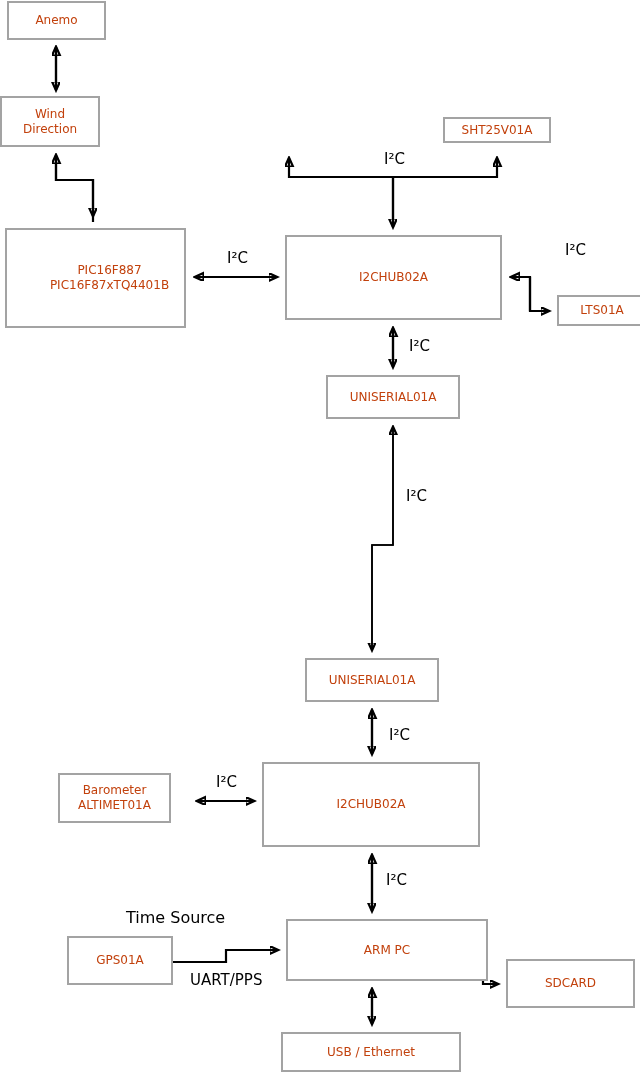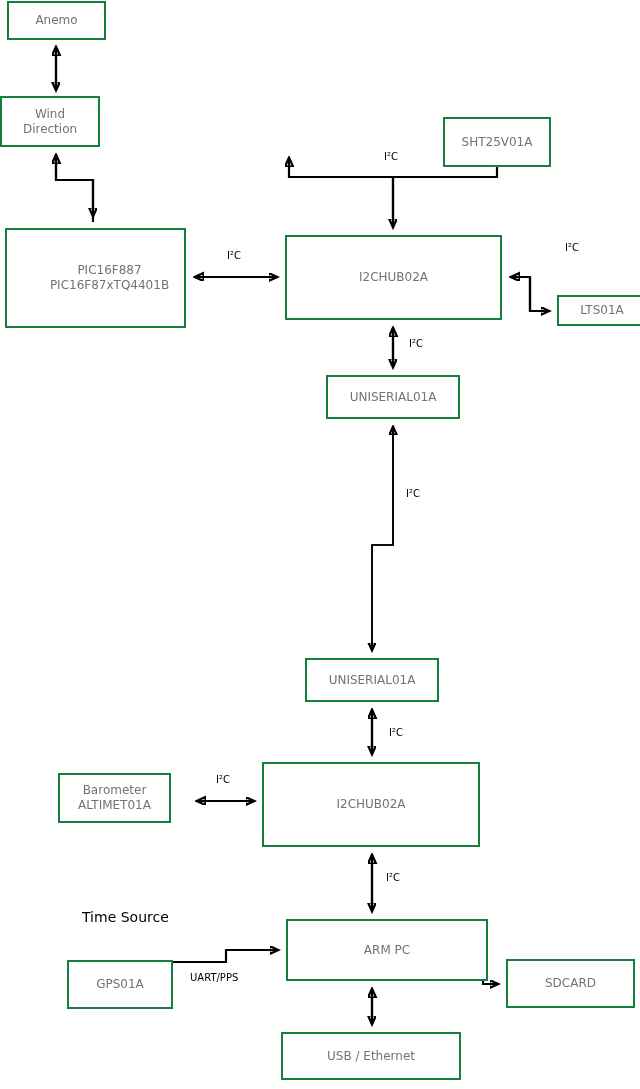--- a/index.html
+++ b/index.html
@@ -12,47 +12,48 @@
     width: 640px;
     height: 1089px;
     background: #ffffff;
     font-family: "DejaVu Sans", "Liberation Sans", sans-serif;
     overflow: hidden;
   }
   .node {
     position: absolute;
     box-sizing: border-box;
     background: #ffffff;
-    border: 2px solid #15803d;
+    border: 2px solid #a3a3a3;
     display: flex;
     align-items: center;
     justify-content: center;
     text-align: center;
-    color: #737373;
+    color: #c2410c;
     font-size: 12px;
     line-height: 1.25;
     z-index: 3;
     white-space: pre-line;
   }
   .edge-label {
     position: absolute;
     color: #000000;
-    font-size: 10px;
+    font-size: 15px;
     line-height: 1;
     z-index: 4;
     background: transparent;
     white-space: nowrap;
   }
   .free-label {
     position: absolute;
     color: #000000;
-    font-size: 14px;
+    font-size: 16px;
     line-height: 1;
     z-index: 4;
     white-space: nowrap;
+    margin-left: 44px;
   }
   svg.wires {
     position: absolute;
     left: 0;
     top: 0;
     width: 640px;
     height: 1089px;
     z-index: 1;
     overflow: visible;
   }
@@ -122,42 +123,42 @@
 
   <div class="node" style="left:7px;  top:1px;    width:99px;  height:39px;">Anemo</div>
 
   <div class="node" style="left:0;  top:96px;   width:100px; height:51px;">Wind
 Direction</div>
 
   <div class="node" style="left:5px;  top:228px;  width:181px; height:100px;padding-left:28px;">PIC16F887
 PIC16F87xTQ4401B</div>
 
 
-  <div class="node" style="left:443px;top:117px;  width:108px; height:50px;">SHT25V01A</div>
+  <div class="node" style="left:443px;top:117px;  width:108px; height:26px;">SHT25V01A</div>
 
   <div class="node" style="left:285px;top:235px;  width:217px; height:85px;">I2CHUB02A</div>
 
   <div class="node" style="left:557px;top:295px;  width:90px;  height:31px;">LTS01A</div>
 
   <div class="node" style="left:326px;top:375px;  width:134px; height:44px;">UNISERIAL01A</div>
 
   <div class="node" style="left:305px;top:658px;  width:134px; height:44px;">UNISERIAL01A</div>
 
   <div class="node" style="left:262px;top:762px;  width:218px; height:85px;">I2CHUB02A</div>
 
   <div class="node" style="left:58px; top:773px;  width:113px; height:50px;">Barometer
 ALTIMET01A</div>
 
-  <div class="node" style="left:67px; top:936px;  width:106px; height:49px;margin-top:24px;">GPS01A</div>
+  <div class="node" style="left:67px; top:936px;  width:106px; height:49px;">GPS01A</div>
 
   <div class="node" style="left:286px;top:919px;  width:202px; height:62px;">ARM PC</div>
 
   <div class="node" style="left:506px;top:959px;  width:129px; height:49px;">SDCARD</div>
 
-  <div class="node" style="left:281px;top:1032px; width:180px; height:48px;">USB / Ethernet</div>
+  <div class="node" style="left:281px;top:1032px; width:180px; height:40px;">USB / Ethernet</div>
 
   <div class="edge-label" style="left:227px;top:251px;">I²C</div>
 
   <div class="edge-label" style="left:384px;top:152px;">I²C</div>
 
   <div class="edge-label" style="left:565px;top:243px;">I²C</div>
 
   <div class="edge-label" style="left:409px;top:339px;">I²C</div>
 
   <div class="edge-label" style="left:406px;top:489px;">I²C</div>

